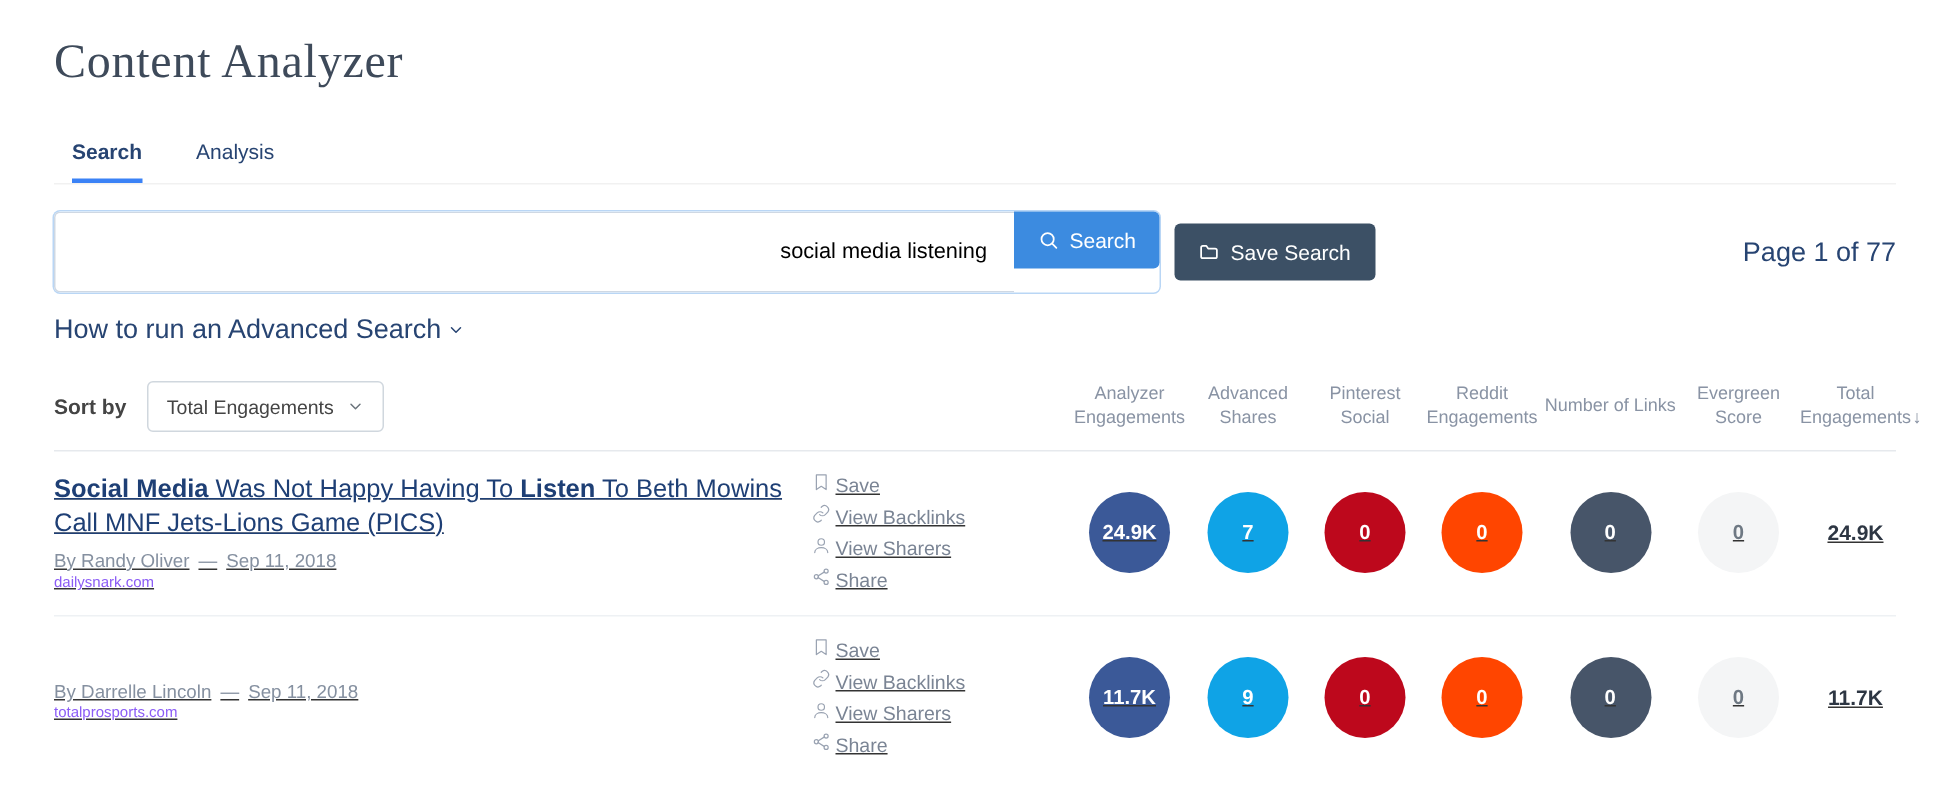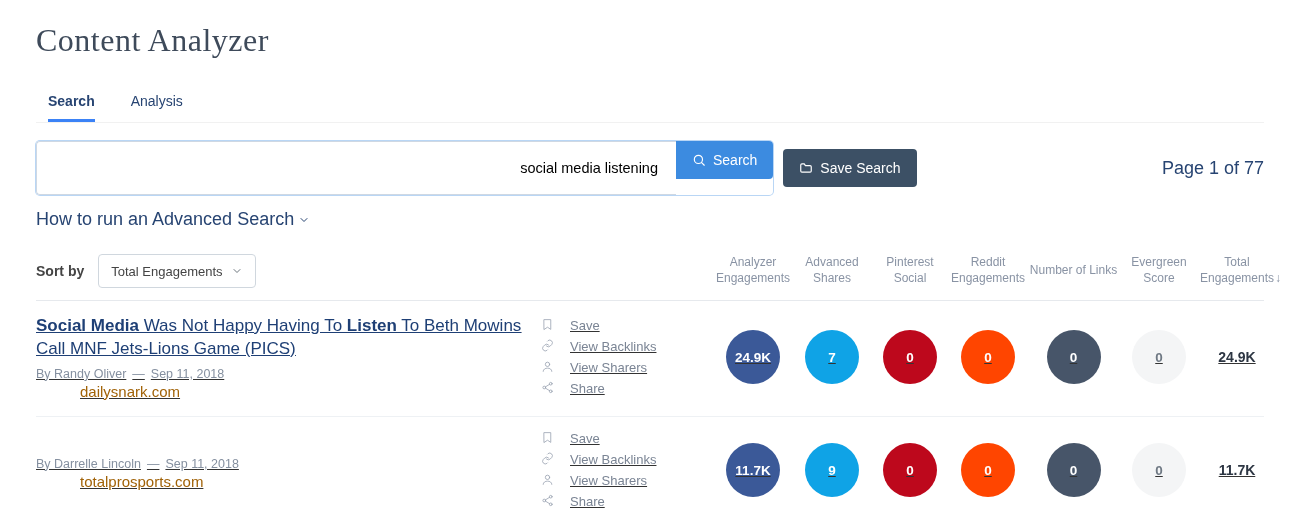--- a/index.html
+++ b/index.html
@@ -173,34 +173,33 @@
   .result:first-of-type .result-title { text-decoration: underline; }
   .result .no-underline { text-decoration: none; }
   .result-title b { font-weight: 700; }
   .byline {
     font-size: 12.5px;
     color: #8590a0;
     margin-top: 6px;
   }
   .byline .sep { margin: 0 6px; }
   .domain {
-    font-size: 15px;
-    color: #a16207;
+    font-size: 10px;
+    color: #8b5cf6;
     margin-top: 2px;
-    margin-left: 44px;
   }
   .actions {
     display: flex;
     flex-direction: column;
     gap: 5px;
     font-size: 13px;
     color: #7a8494;
   }
   .actions .act {
-    display: flex; gap: 16px; align-items: center; cursor: pointer;
+    display: flex; gap: 3px; align-items: center; cursor: pointer;
   }
   .actions svg { stroke:#9aa3b2; fill:none; stroke-width:1.5; }
   .bubble {
     width: 54px; height: 54px; border-radius: 50%;
     display: flex; align-items: center; justify-content: center;
     color: #fff; font-size: 13.5px; font-weight: 700;
     margin: 0 auto;
   }
   .bubble.fb { background: var(--fb); }
   .bubble.tw { background: var(--tw); }

